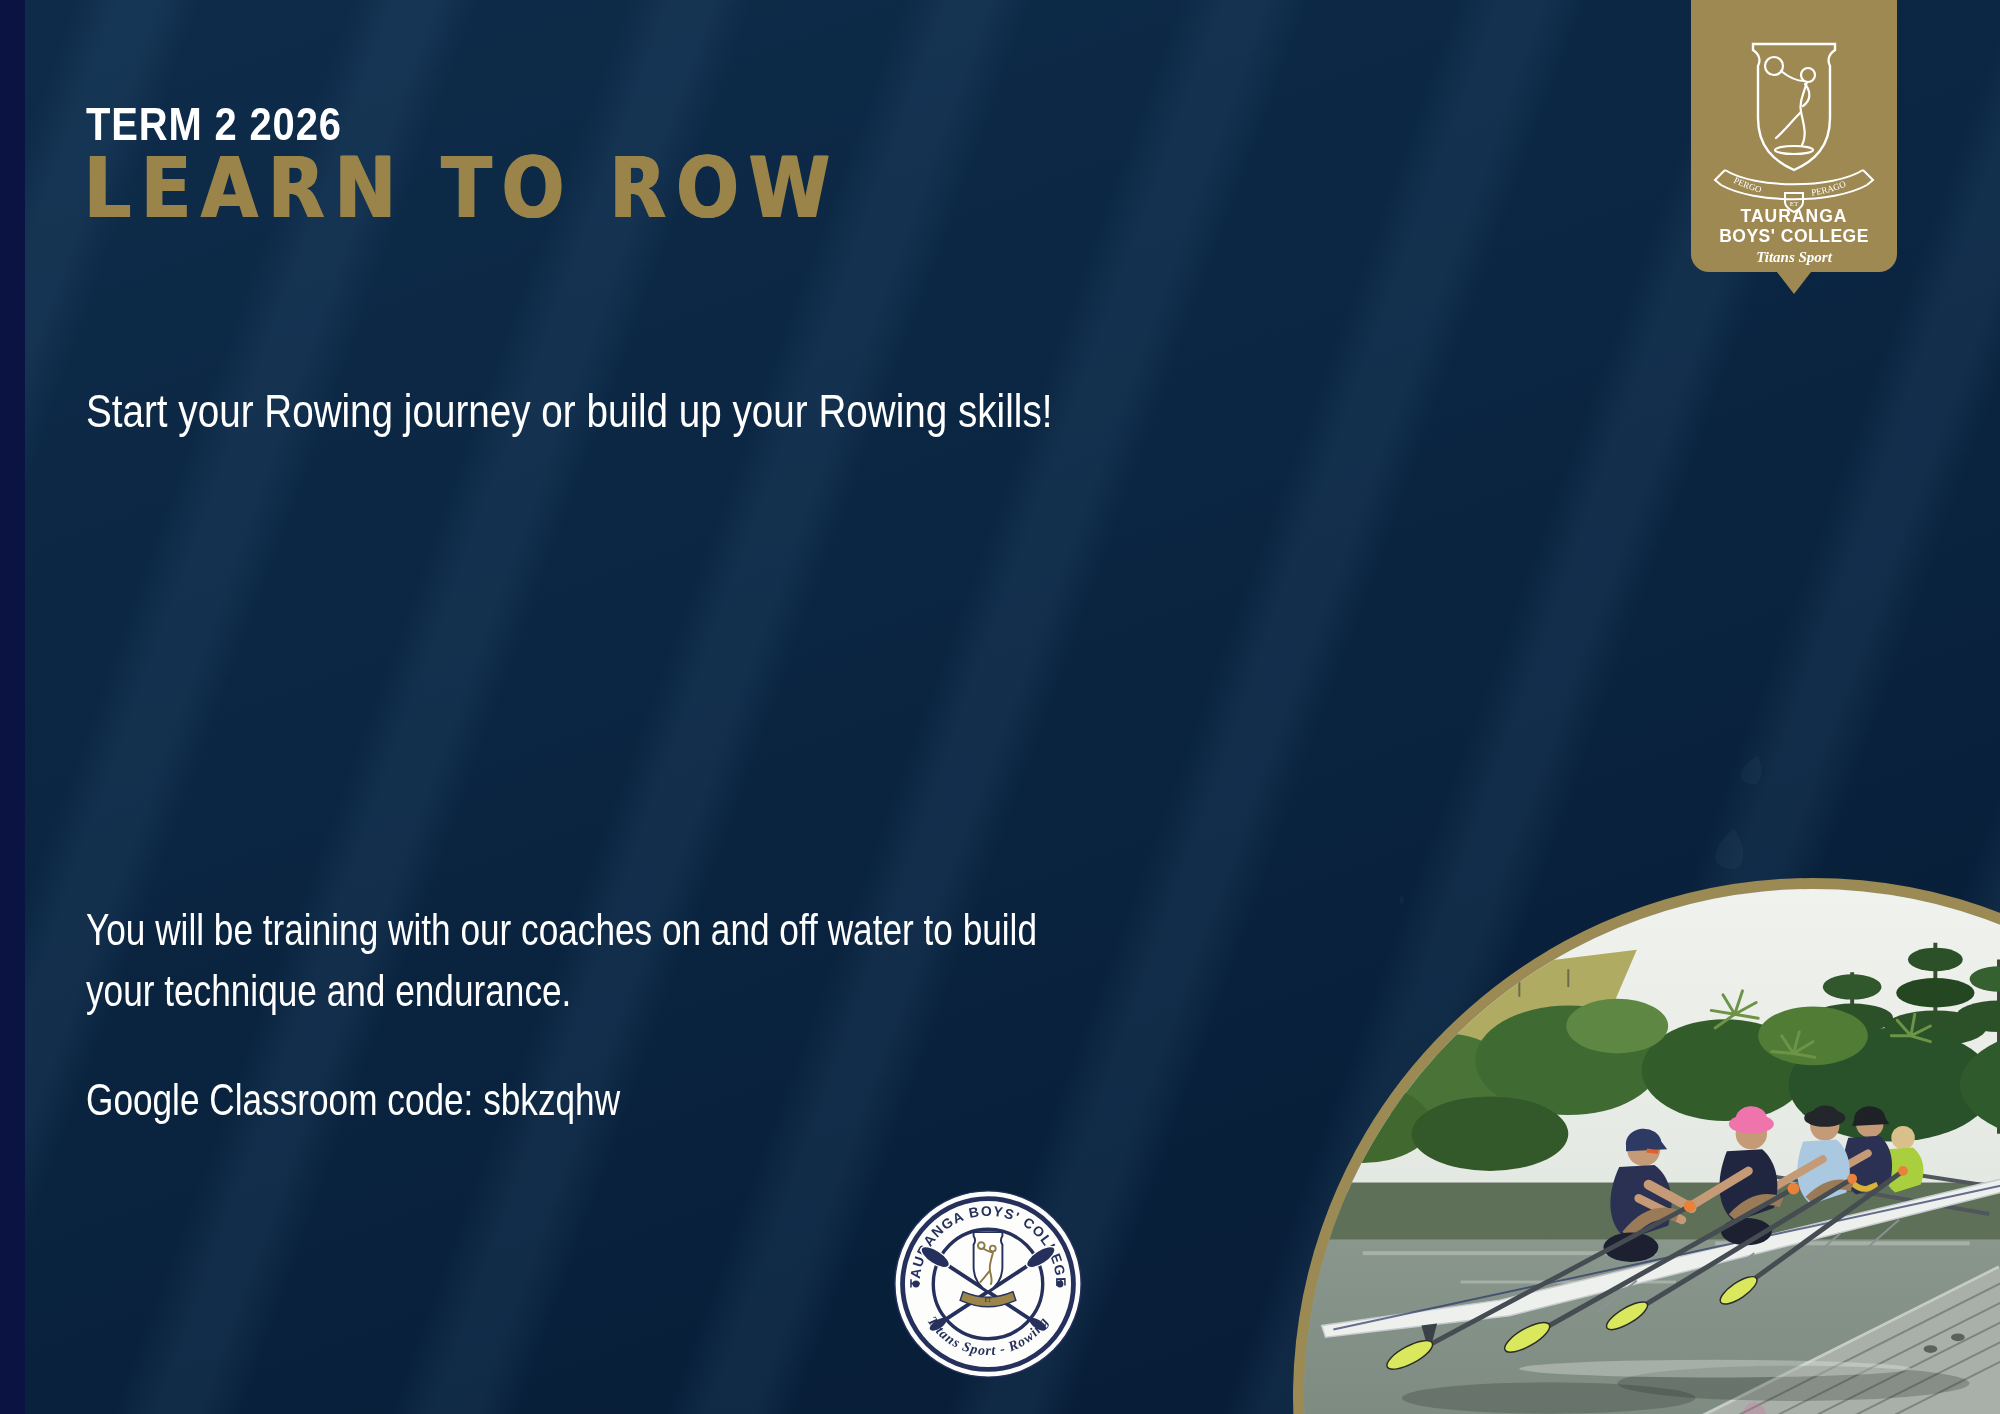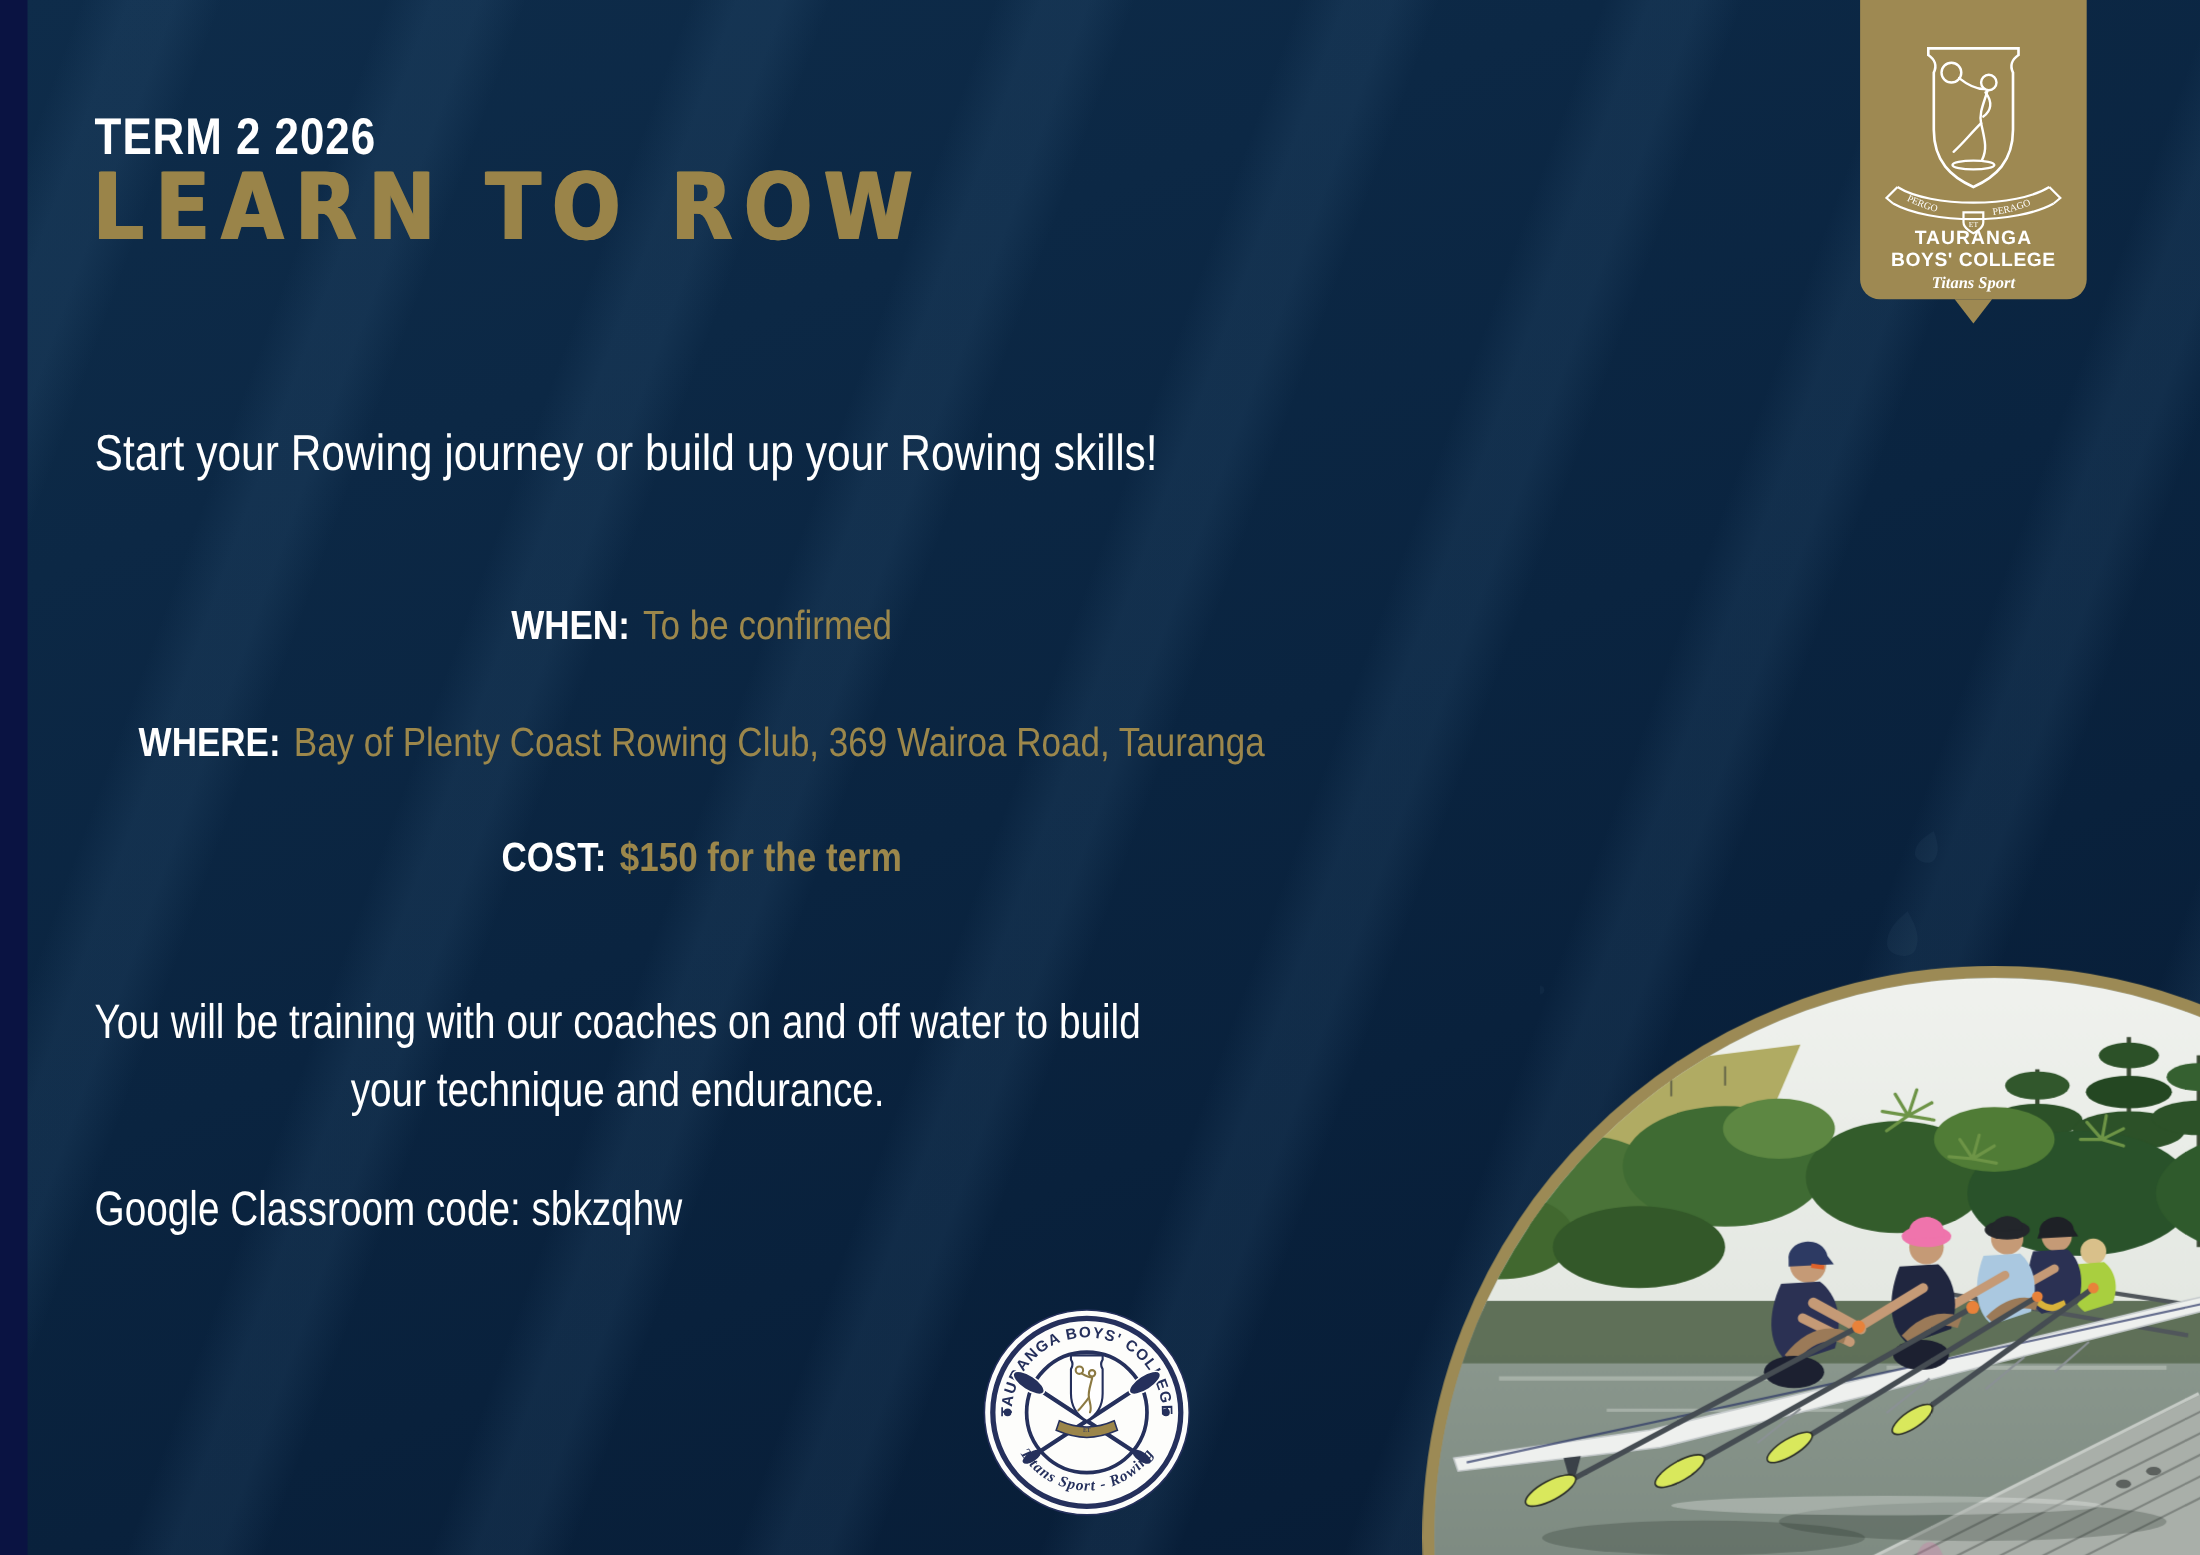--- a/index.html
+++ b/index.html
@@ -5,21 +5,20 @@
   html,body{margin:0;padding:0;background:#000;}
   .page{
     position:relative;width:2000px;height:1414px;overflow:hidden;
     font-family:"Liberation Sans",sans-serif;
     background:
       repeating-linear-gradient(110deg,
         rgba(90,140,180,0) 0px, rgba(90,140,180,0) 70px,
         rgba(90,140,180,0.10) 110px, rgba(90,140,180,0.10) 150px,
         rgba(90,140,180,0) 190px, rgba(90,140,180,0) 260px),
       linear-gradient(160deg,#0e2c4a 0%,#0a2440 50%,#071b34 100%);
-    text-align: center;
   }
   .left-strip{position:absolute;left:0;top:0;width:25px;height:100%;background:#0a1342;}
   .cond{transform-origin:left top;}
   .term{
     position:absolute;left:86px;top:100px;color:#ffffff;font-weight:bold;
     font-size:47px;line-height:1;letter-spacing:1px;transform:scaleX(.85);
   }
   .title{
     position:absolute;left:84px;top:146px;color:#9A8449;
     font-family:"DejaVu Sans",sans-serif;font-weight:bold;
@@ -82,31 +81,20 @@
       <circle cx="318," r="4" cy="240"></circle>
       <circle cx="286" cy="340" r="5"></circle>
       <circle cx="230" cy="530" r="5"></circle>
     </g>
   </svg>
 
   <div class="term cond">TERM 2 2026</div>
   <div class="title cond">LEARN TO ROW</div>
   <div class="intro cond">Start your Rowing journey or build up your Rowing skills!</div>
 
-  <div class="details">
-    <div class="detail-row">
-      <span class="detail-label">WHEN:</span><span class="detail-value">To be confirmed</span>
-    </div>
-    <div class="detail-row">
-      <span class="detail-label">WHERE:</span><span class="detail-value">Bay of Plenty Coast Rowing Club, 369 Wairoa Road, Tauranga</span>
-    </div>
-    <div class="detail-row">
-      <span class="detail-label">COST:</span><span class="detail-value bold">$150 for the term</span>
-    </div>
-  </div>
 
   <div class="para">You will be training with our coaches on and off water to build
 your technique and endurance.</div>
   <div class="classroom">Google Classroom code: sbkzqhw</div>
 
   <div class="badge">
     <svg viewBox="0 0 206 272" width="206" height="272">
 
       <path d="M 62,44 H 144 V 50 C 138,54 136,60 139,66 V 118 C 139,147 123,161 103,170 C 83,161 67,147 67,118 V 66 C 70,60 68,54 62,50 Z" fill="none" stroke="#ffffff" stroke-width="2.4"></path>
 

